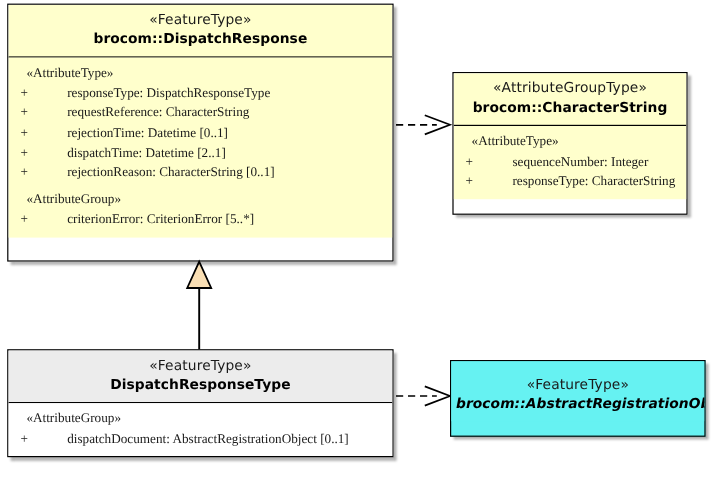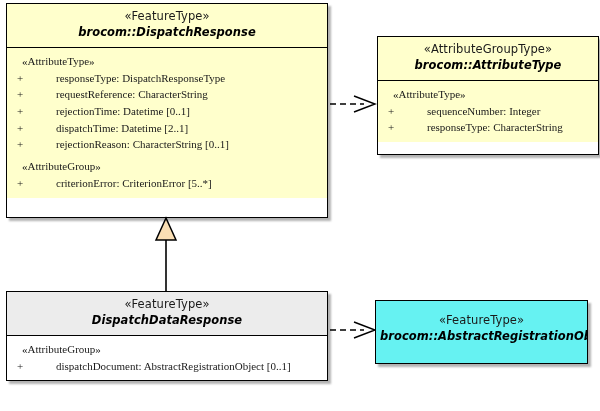--- a/index.html
+++ b/index.html
@@ -44,21 +44,20 @@
     font-size: 11.5px;
     color: #1a1a1a;
     letter-spacing: 0.1px;
   }
   .class-name {
     display: block;
     font-size: 11.5px;
     font-weight: bold;
     color: #000000;
     letter-spacing: 0.05px;
-    font-style: italic;
   }
   .class-name.abstract {
     font-style: italic;
   }
 
   .uml-body {
     box-sizing: border-box;
     padding: 5px 4px 5px 4px;
     font-family: Liberation Serif, serif;
   }
@@ -161,42 +160,42 @@
 
       <div class="group-label" style="padding-top:6px;">«AttributeGroup»</div>
 
       <div class="attr-row">
         <span class="attr-vis">+</span>
         <span class="attr-text">criterionError: CriterionError [5..*]</span>
       </div>
     </div>
   </div>
 
-  <div class="uml-class" style="left:377px; top:36px; width:222px; height:119px;">
+  <div class="uml-class" style="left:377px; top:60px; width:196px; height:119px;">
     <div class="uml-header with-sep fill-yellow-hdr">
       <span class="stereotype">«AttributeGroupType»</span>
-      <span class="class-name">brocom::AttributeType</span>
+      <span class="class-name">brocom::CharacterString</span>
     </div>
     <div class="uml-body fill-yellow">
       <div class="group-label">«AttributeType»</div>
       <div class="attr-row">
         <span class="attr-vis">+</span>
         <span class="attr-text">sequenceNumber: Integer</span>
       </div>
       <div class="attr-row">
         <span class="attr-vis">+</span>
         <span class="attr-text">responseType: CharacterString</span>
       </div>
     </div>
   </div>
 
   <div class="uml-class" style="left:6px; top:291px; width:322px; height:90px;">
     <div class="uml-header with-sep fill-gray-hdr">
       <span class="stereotype">«FeatureType»</span>
-      <span class="class-name">DispatchDataResponse</span>
+      <span class="class-name">DispatchResponseType</span>
     </div>
     <div class="uml-body fill-white">
       <div class="group-label">«AttributeGroup»</div>
       <div class="attr-row">
         <span class="attr-vis">+</span>
         <span class="attr-text">dispatchDocument: AbstractRegistrationObject [0..1]</span>
       </div>
     </div>
   </div>
 

